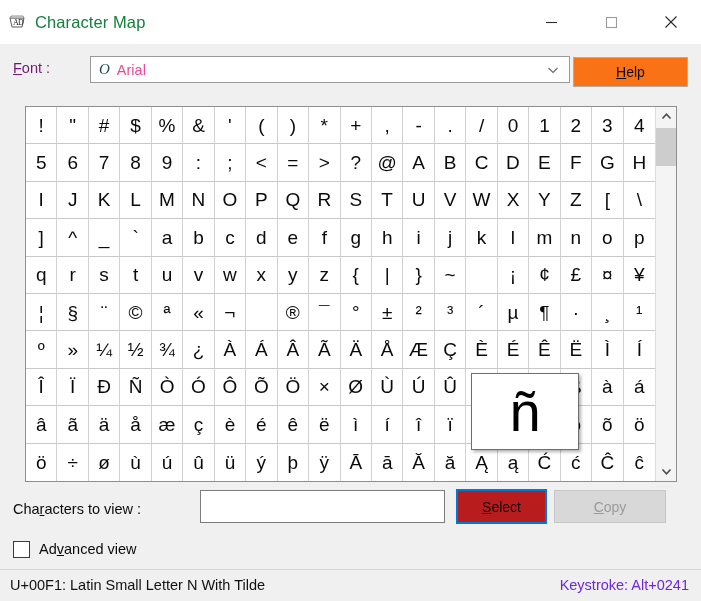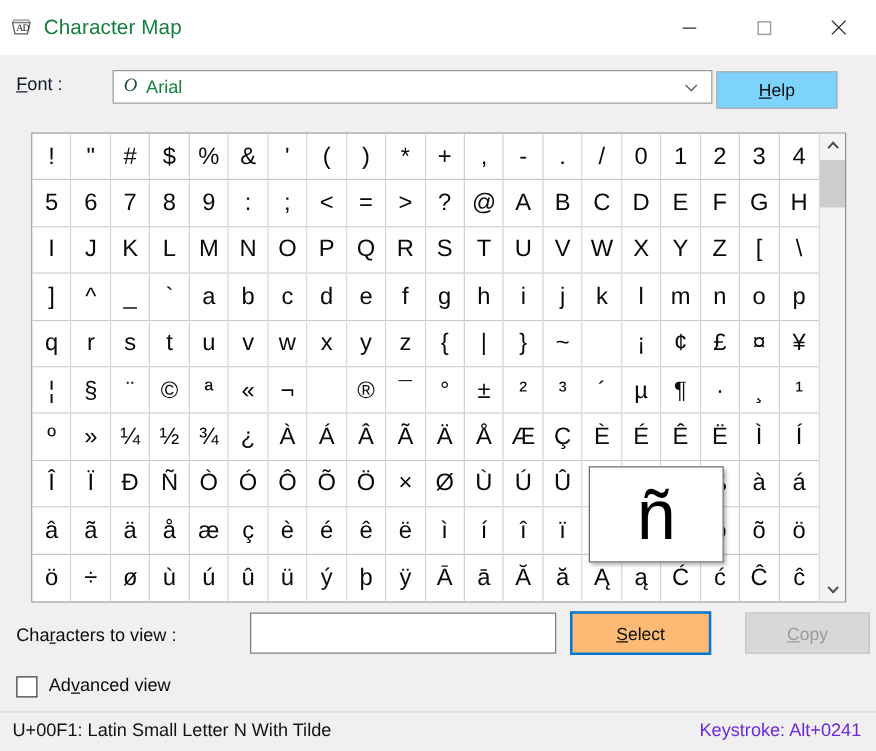--- a/index.html
+++ b/index.html
@@ -72,21 +72,21 @@
     position: absolute;
     left: 0; top: 44px;
     width: 701px;
     height: 53px;
     background: #f0f0f0;
   }
   .font-label {
     position: absolute;
     left: 13px; top: 16px;
     font-size: 14.5px;
-    color: #0f172a;
+    color: #701a75;
     white-space: nowrap;
   }
   .font-label u { text-decoration: underline; }
   .font-combo {
     position: absolute;
     left: 90px; top: 56px;
     width: 480px;
     height: 27px;
     background: #ffffff;
     border: 1px solid #9a9a9a;
@@ -98,37 +98,37 @@
     font-family: "Liberation Serif", serif;
     font-style: italic;
     font-size: 15px;
     color: #1e4d4d;
     margin-left: 8px;
     margin-right: 7px;
     line-height: 1;
   }
   .font-name {
     font-size: 14.5px;
-    color: #15803d;
+    color: #ec4899;
   }
   .combo-arrow {
     position: absolute;
     right: 9px;
     top: 50%;
     transform: translateY(-50%);
     width: 14px;
     height: 14px;
   }
 
   .help-btn {
     position: absolute;
     left: 573px; top: 57px;
-    width: 97px;
+    width: 115px;
     height: 30px;
-    background: #7dd3fc;
+    background: #f97316;
     border: 1px solid #adadad;
     box-sizing: border-box;
     font-family: "Liberation Sans", sans-serif;
     font-size: 14px;
     color: #0c0c0c;
     cursor: default;
     padding: 0;
   }
   .help-btn u { text-decoration: underline; }
 
@@ -249,36 +249,36 @@
     box-sizing: border-box;
     font-family: "Liberation Sans", sans-serif;
     font-size: 14px;
     color: #111;
     padding: 0 5px;
     outline: none;
   }
   .select-btn {
     position: absolute;
     left: 456px; top: -1px;
-    width: 113px;
+    width: 91px;
     height: 35px;
-    background: #fdba74;
+    background: #b91c1c;
     border: 2px solid #0078d7;
     box-sizing: border-box;
     font-family: "Liberation Sans", sans-serif;
     font-size: 14px;
     color: #0c0c0c;
     cursor: default;
     padding: 0;
   }
   .select-btn u { text-decoration: underline; }
   .copy-btn {
     position: absolute;
-    left: 596px; top: 0px;
-    width: 100px;
+    left: 554px; top: 0px;
+    width: 112px;
     height: 33px;
     background: #d8d8d8;
     border: 1px solid #c6c6c6;
     box-sizing: border-box;
     font-family: "Liberation Sans", sans-serif;
     font-size: 14px;
     color: #9a9a9a;
     cursor: default;
     padding: 0;
   }

